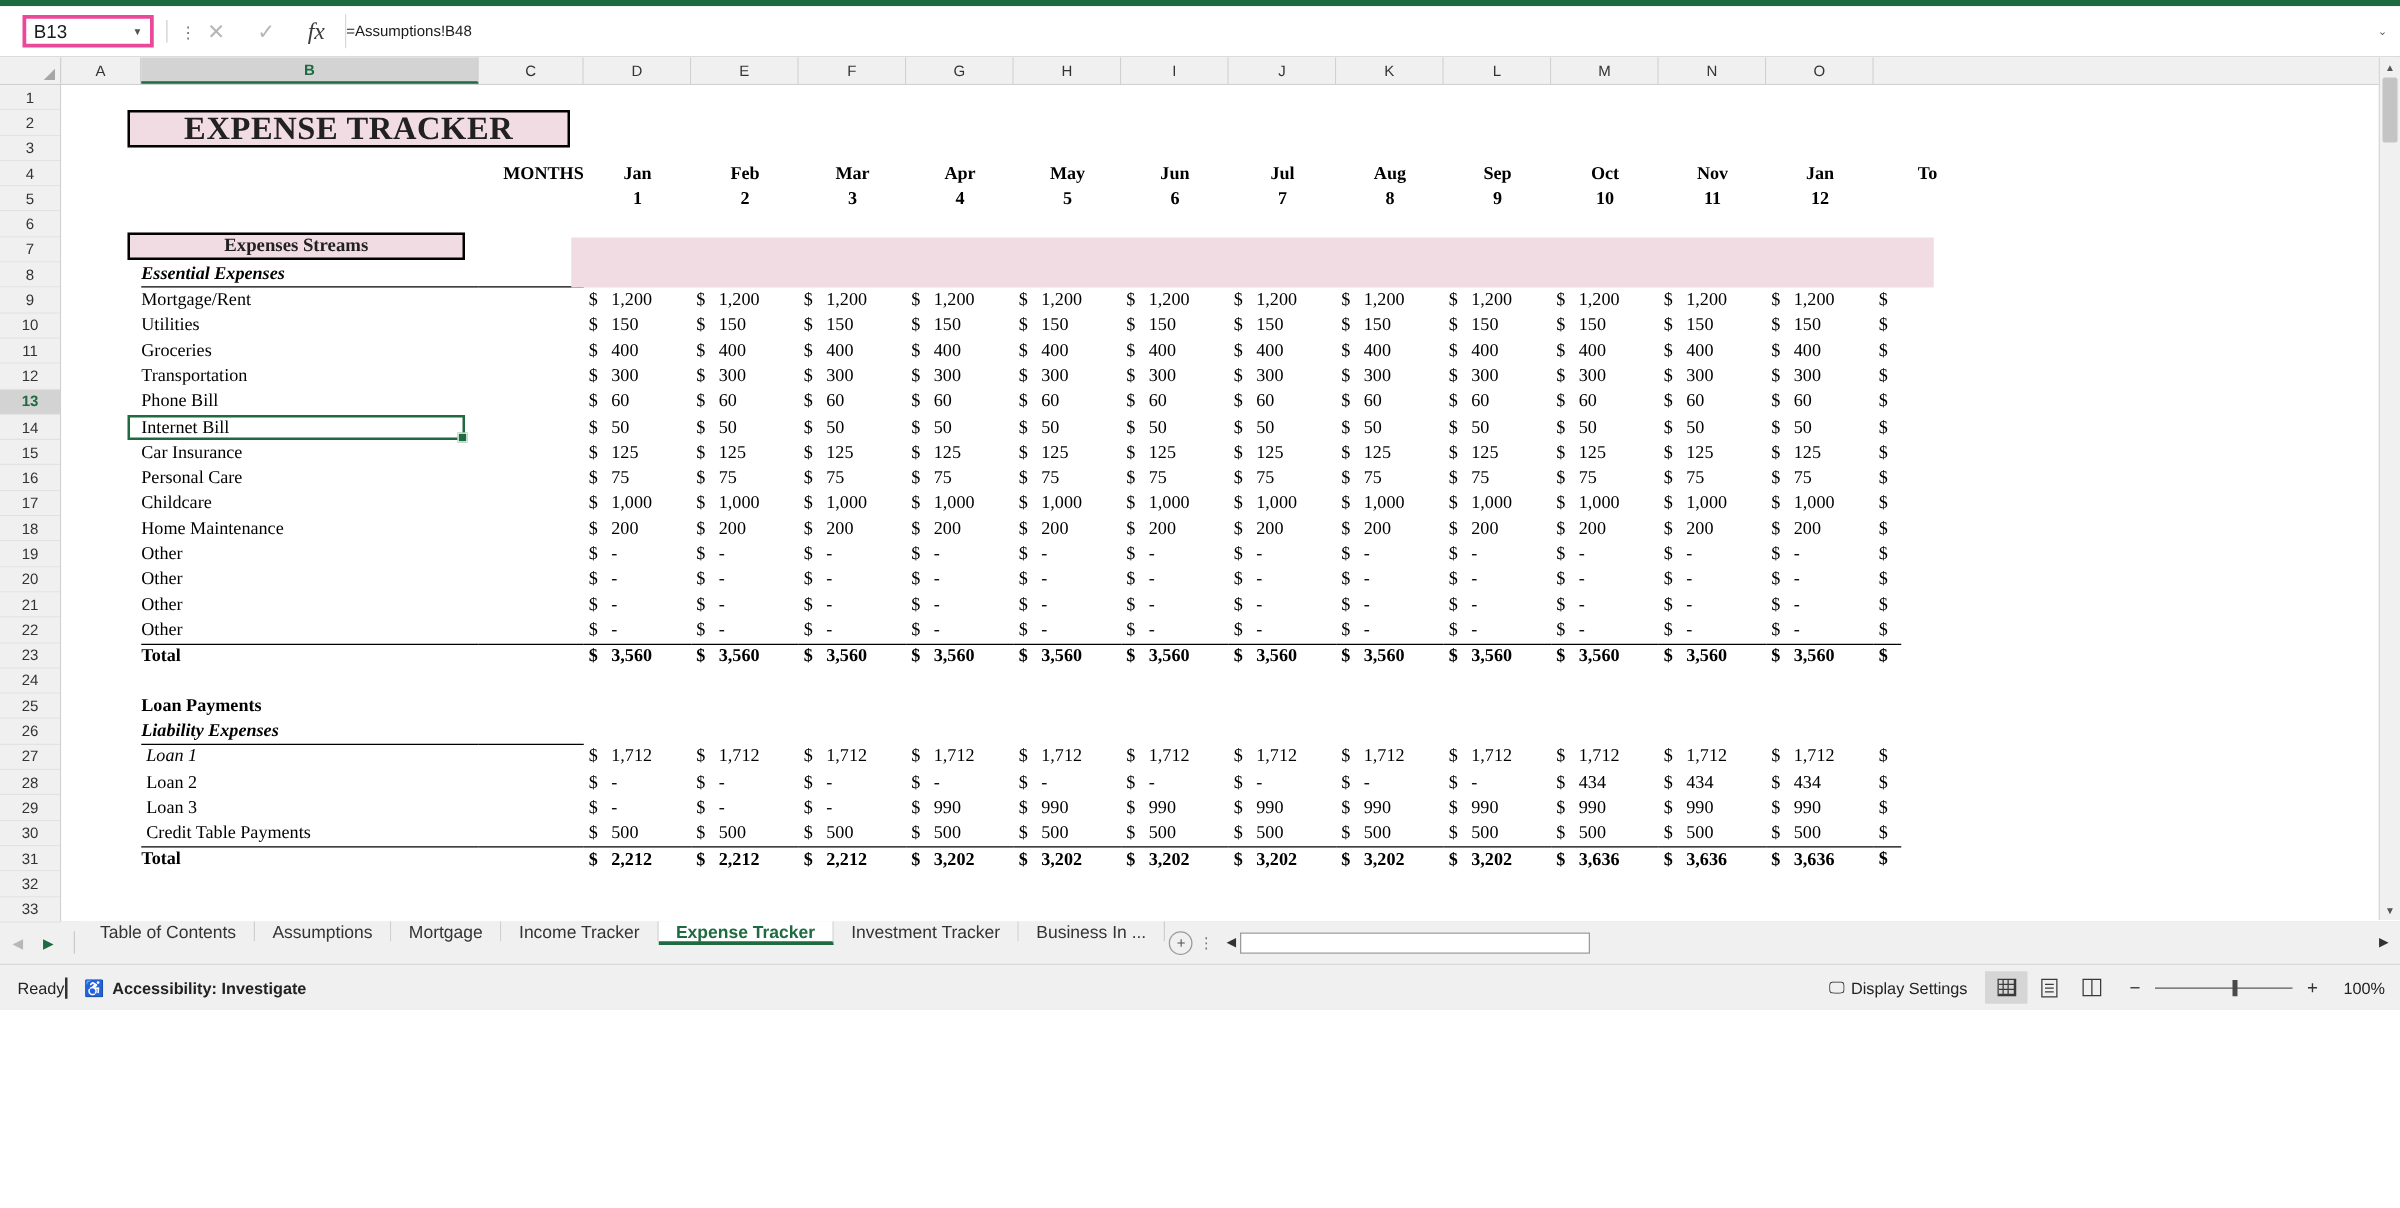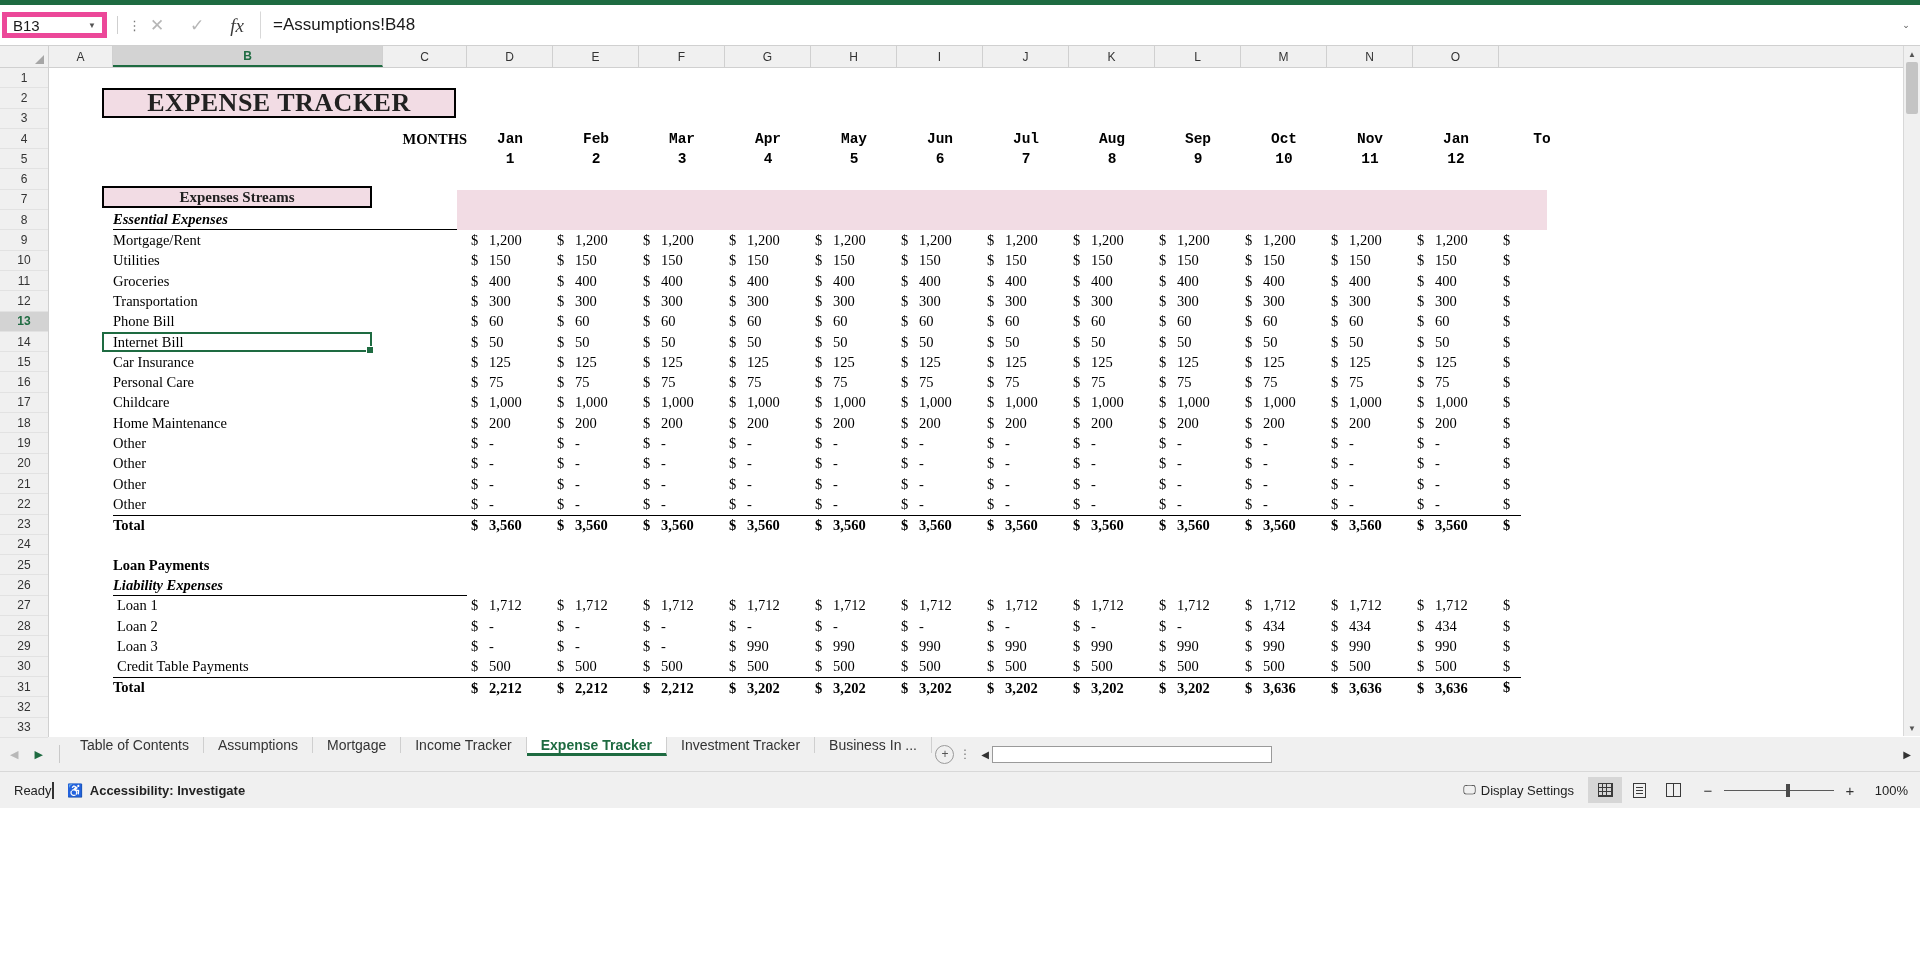--- a/index.html
+++ b/index.html
@@ -11,33 +11,33 @@
     -webkit-font-smoothing:antialiased;
   }
   
   .top-strip{height:5px;background:#1e6b41;}
   
   .formula-bar{
     height:40px;background:#ffffff;display:flex;align-items:center;
     border-bottom:1px solid #d0d0d0;padding:0 2px;
   }
   .namebox{
-    width:105px;height:26px;margin-left:0;border:5px solid #ec4899;background:#fff;
+    width:105px;height:26px;margin-left:16px;border:3px solid #ec4899;background:#fff;
     display:flex;align-items:center;justify-content:space-between;padding:0 6px;
     font-size:15px;color:#1a1a1a;box-sizing:border-box;
   }
   .namebox .caret{font-size:8px;color:#555;}
   .nb-divider{width:1px;height:18px;background:#cfcfcf;margin:0 10px;}
   .vdots{width:12px;text-align:center;color:#777;font-size:13px;letter-spacing:0;line-height:1;}
   .fbtns{display:flex;align-items:center;gap:22px;padding:0 14px 0 8px;}
   .fbtn{font-size:17px;color:#b6b6b6;width:18px;text-align:center;line-height:1;}
   .fbtn.fx{color:#3b3b3b;font-style:italic;font-family:"Liberation Serif",serif;font-size:19px;}
   .fx-input{
     flex:1;height:26px;border:1px solid transparent;border-left:1px solid #d8d8d8;
-    display:flex;align-items:center;padding-left:12px;font-size:17px;color:#1a1a1a;
+    display:flex;align-items:center;font-size:12px;color:#1a1a1a;
     background:#fff;
   }
   .fx-expand{width:24px;text-align:center;color:#555;font-size:9px;}
   
   .grid-wrap{position:relative;height:690px;background:#fff;}
   .colhead{
     display:flex;height:21px;background:#f0f0f0;border-bottom:1px solid #d0d0d0;
     font-size:12px;color:#333;
   }
   .corner{
@@ -72,21 +72,21 @@
     height:20.3px;overflow:hidden;white-space:nowrap;
   }
   .cA{width:64px;min-width:64px;}
   .cB{width:270px;min-width:270px;}
   .cC{width:84px;min-width:84px;}
   .cM{width:86px;min-width:86px;}
   .dollar{width:22px;min-width:22px;text-align:left;padding-left:4px;}
   .amt{width:64px;min-width:64px;text-align:right;padding-right:8px;}
   .money{display:flex;width:86px;min-width:86px;}
   .right{justify-content:flex-end;text-align:right;}
-  .center{justify-content:center;text-align:center;font-family:Liberation Mono, monospace;}
+  .center{justify-content:center;text-align:center;}
   .bold{font-weight:bold;}
   .ital{font-style:italic;font-weight:bold;}
   
   .banner{
     background:#f2dce4;border:2px solid #000;display:flex;align-items:center;
     justify-content:center;font-family:"Liberation Serif",serif;font-weight:bold;
     box-sizing:border-box;
   }
   .title-banner{
     position:absolute;left:53px;top:20.3px;width:354px;height:30px;
@@ -1145,21 +1145,21 @@
             <div class="cell cB bold">Loan Payments</div>
             <div class="cell cC"></div>
           </div>
           <div class="srow">
             <div class="cell cA"></div>
             <div class="cell cB ital uline">Liability Expenses</div>
             <div class="cell cC uline"></div>
           </div>
           <div class="srow">
             <div class="cell cA"></div>
-            <div class="cell cB" style="padding-left: 4px;">Loan 1</div>
+            <div class="cell cB" style="padding-left: 4px; font-style: italic;">Loan 1</div>
             <div class="cell cC"></div>
             <div class="money">
               <span class="cell dollar">$</span>
               <span class="cell amt">1,712</span>
             </div>
             <div class="money">
               <span class="cell dollar">$</span>
               <span class="cell amt">1,712</span>
             </div>
             <div class="money">

